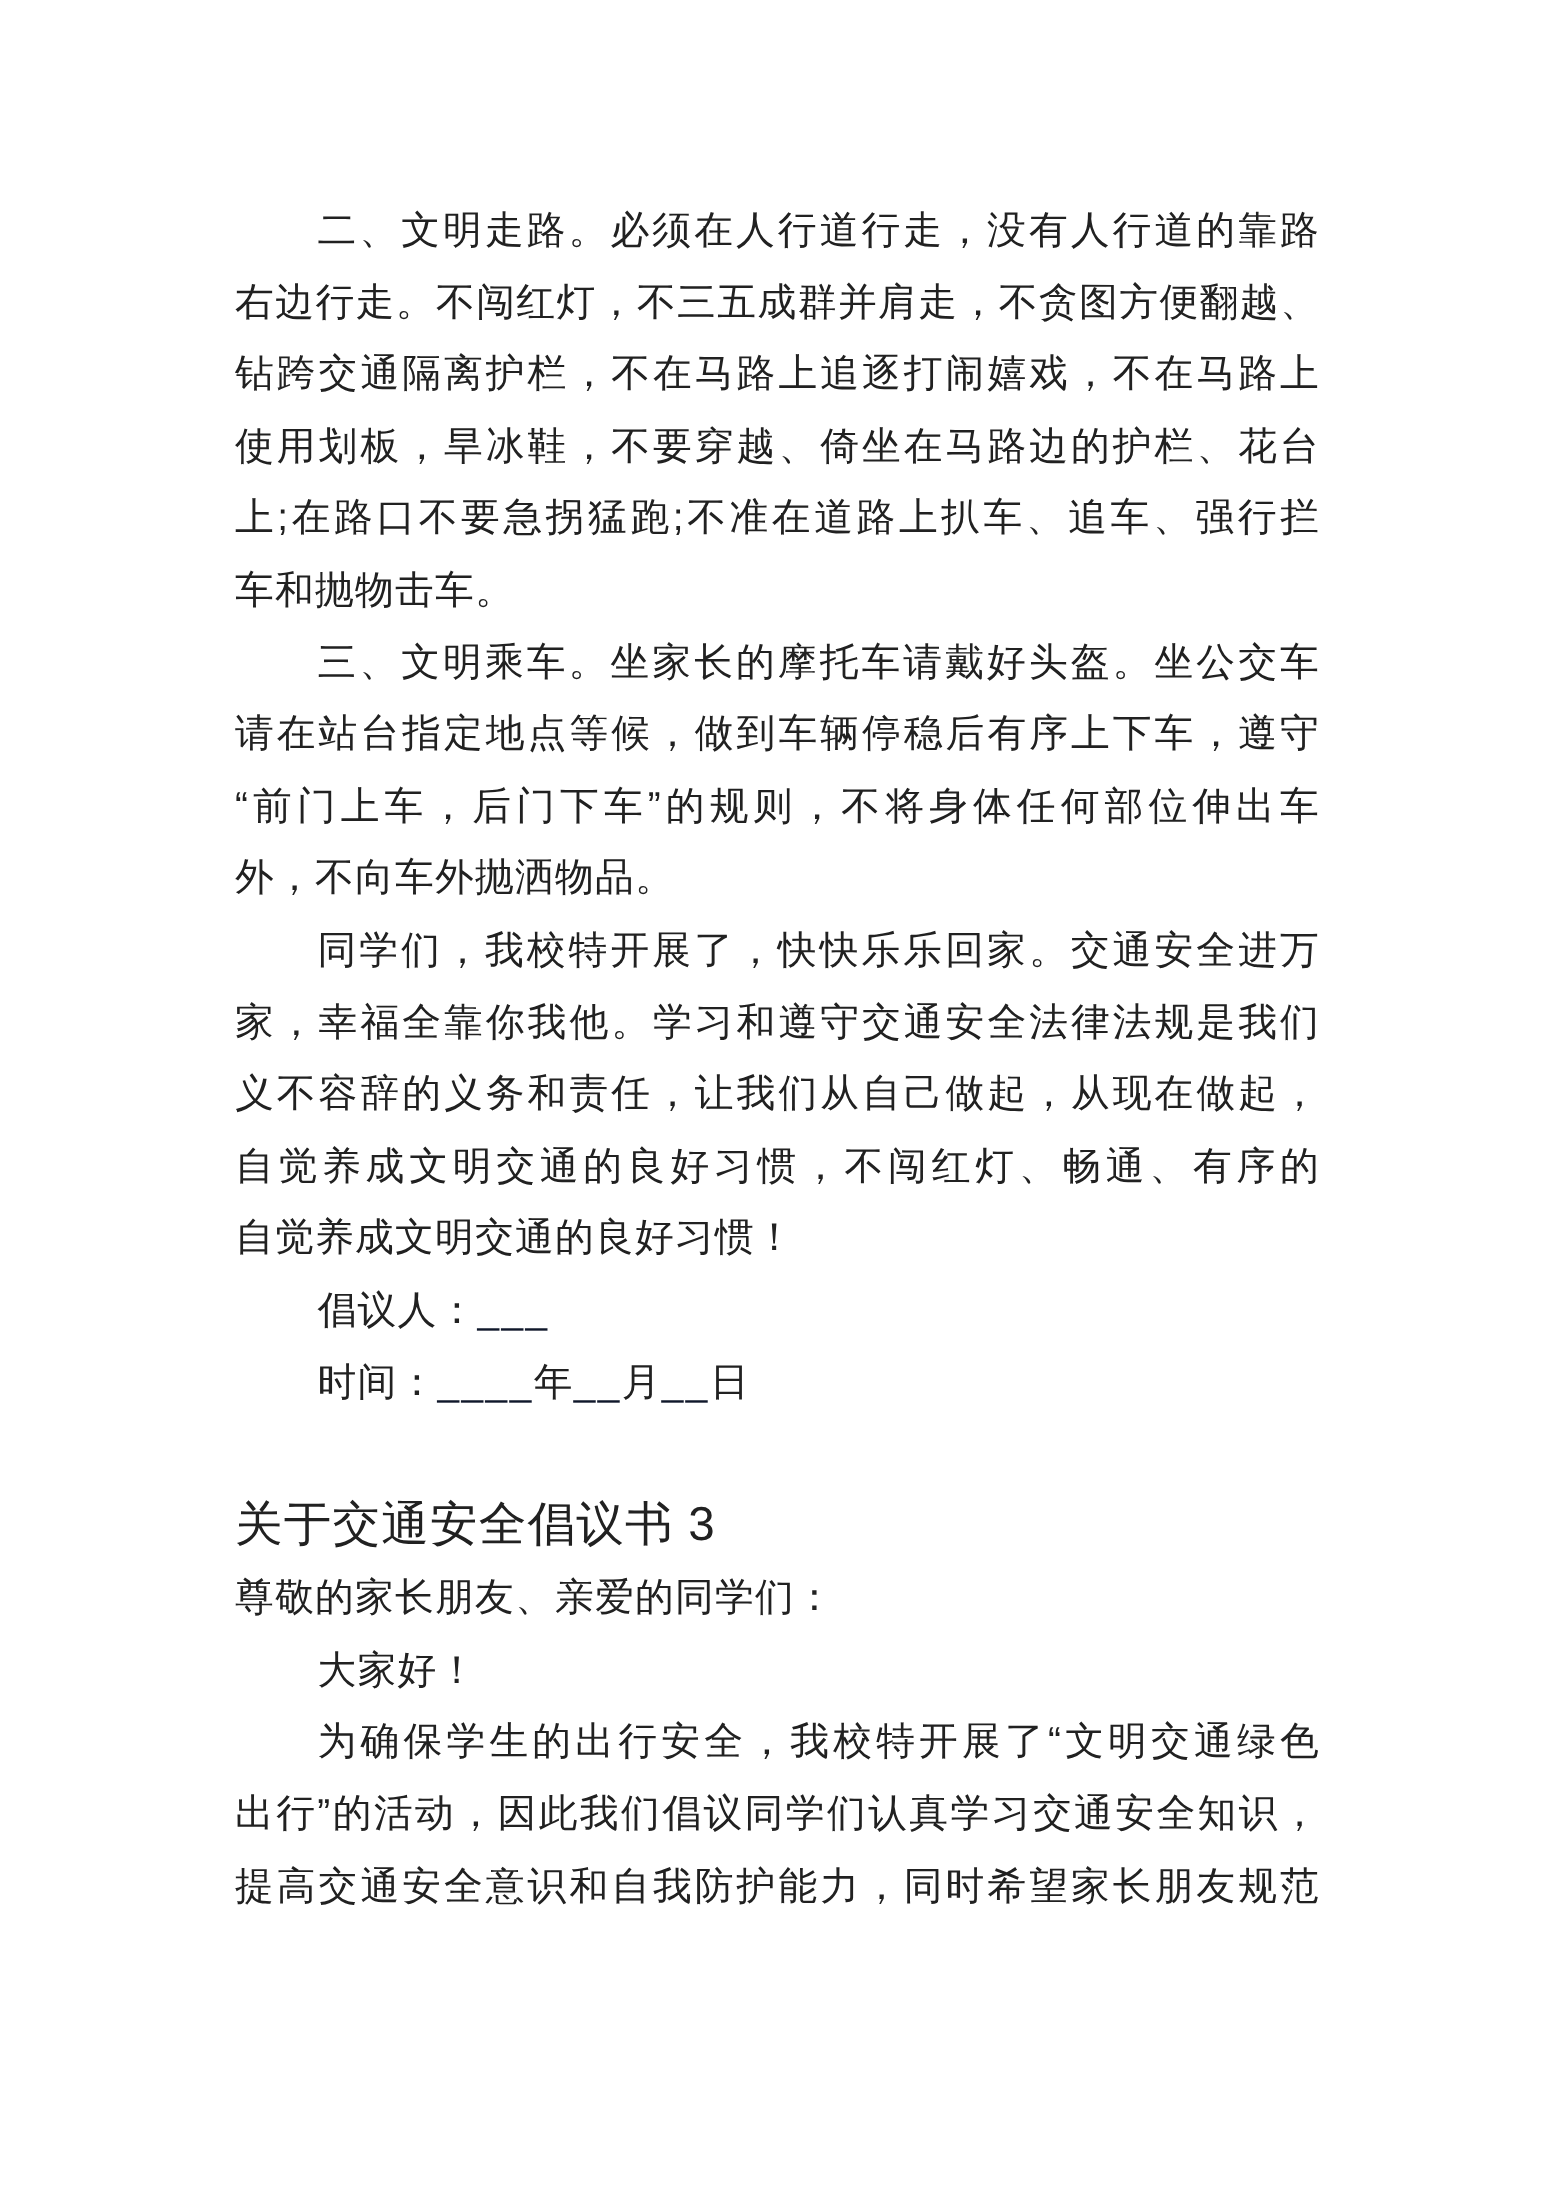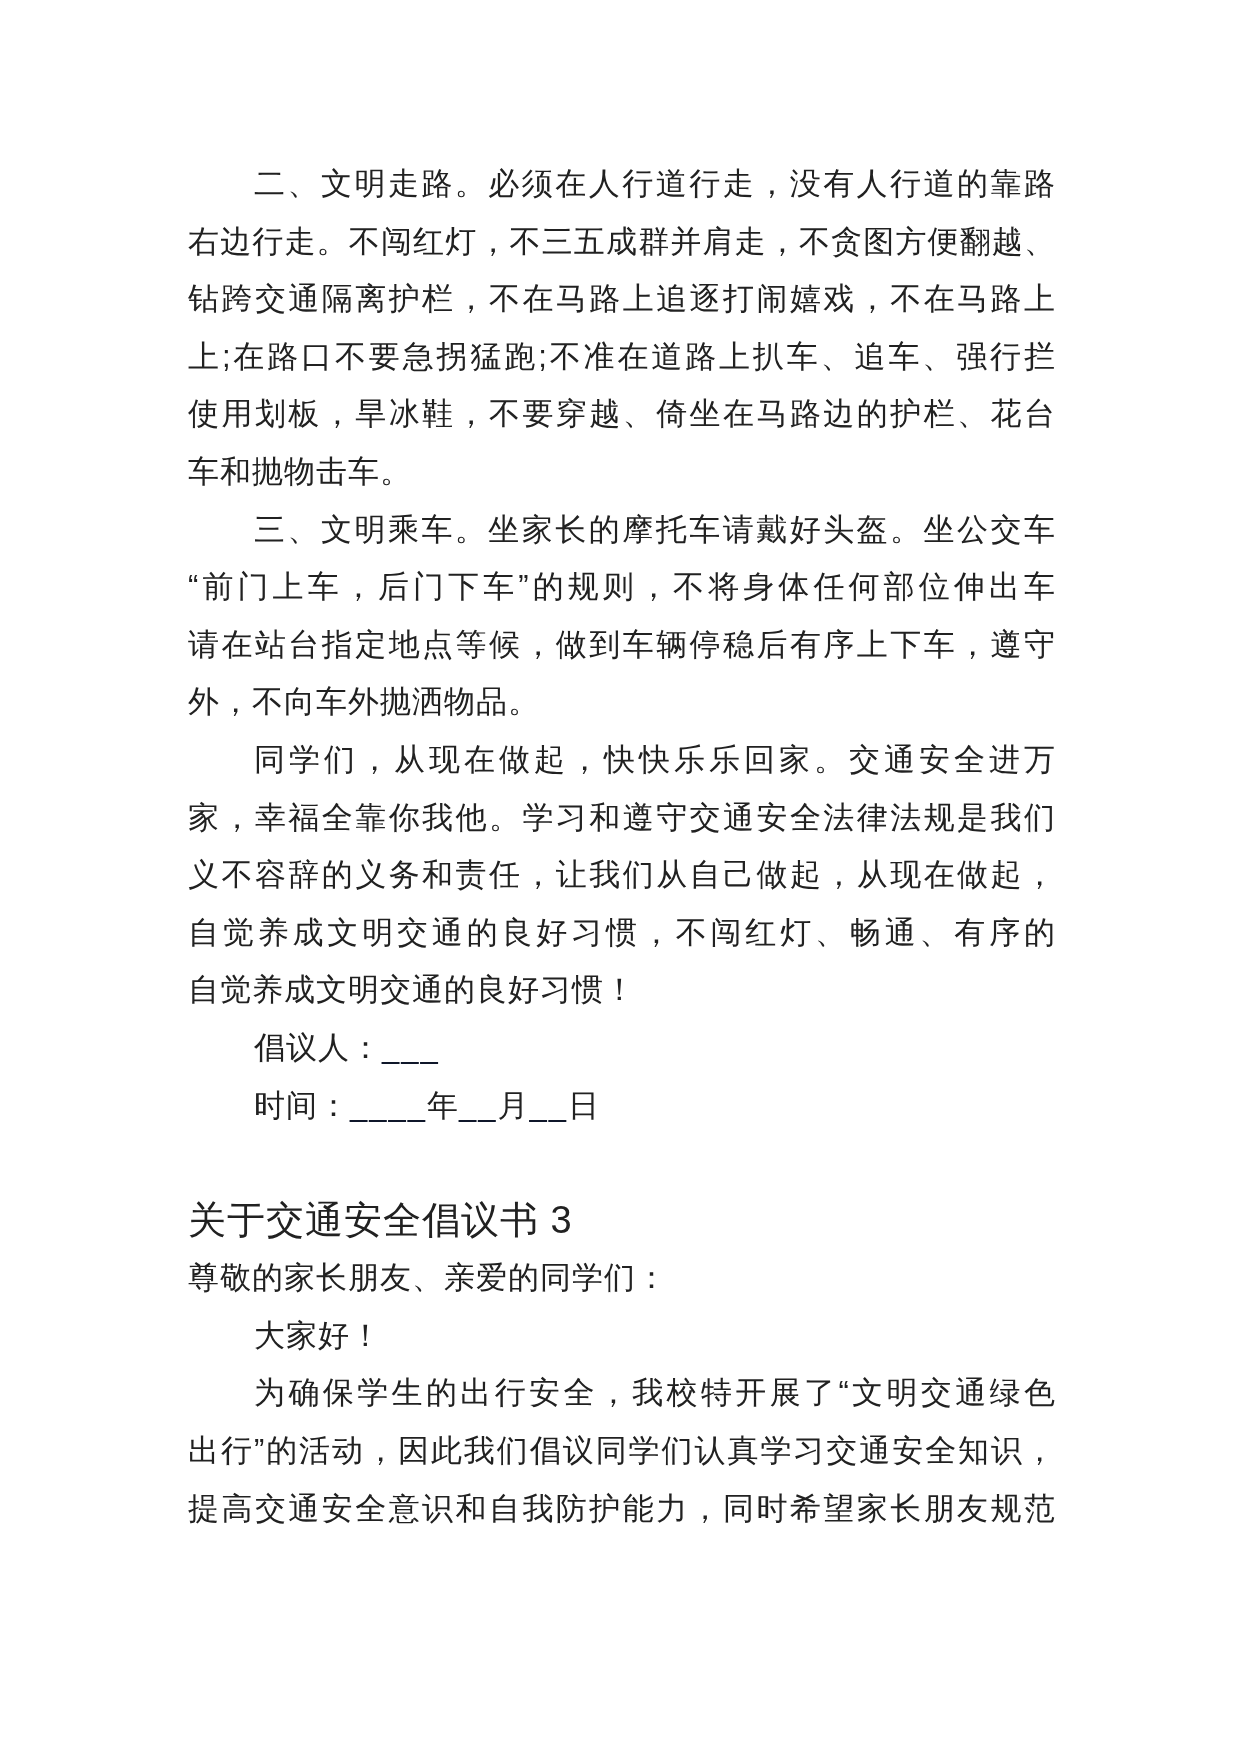--- a/index.html
+++ b/index.html
@@ -47,30 +47,30 @@
   }
 </style>
 </head>
 <body>
 
 <div class="page">
 
   <div class="line indent">二、文明走路。必须在人行道行走，没有人行道的靠路</div>
   <div class="line">右边行走。不闯红灯，不三五成群并肩走，不贪图方便翻越、</div>
   <div class="line">钻跨交通隔离护栏，不在马路上追逐打闹嬉戏，不在马路上</div>
+  <div class="line">使用划板，旱冰鞋，不要穿越、倚坐在马路边的护栏、花台</div>
   <div class="line">上;在路口不要急拐猛跑;不准在道路上扒车、追车、强行拦</div>
-  <div class="line">使用划板，旱冰鞋，不要穿越、倚坐在马路边的护栏、花台</div>
   <div class="line para-end">车和抛物击车。</div>
 
   <div class="line indent">三、文明乘车。坐家长的摩托车请戴好头盔。坐公交车</div>
+  <div class="line">请在站台指定地点等候，做到车辆停稳后有序上下车，遵守</div>
   <div class="line">“前门上车，后门下车”的规则，不将身体任何部位伸出车</div>
-  <div class="line">请在站台指定地点等候，做到车辆停稳后有序上下车，遵守</div>
   <div class="line para-end">外，不向车外抛洒物品。</div>
 
-  <div class="line indent">同学们，从现在做起，快快乐乐回家。交通安全进万</div>
+  <div class="line indent">同学们，我校特开展了，快快乐乐回家。交通安全进万</div>
   <div class="line">家，幸福全靠你我他。学习和遵守交通安全法律法规是我们</div>
   <div class="line">义不容辞的义务和责任，让我们从自己做起，从现在做起，</div>
   <div class="line">自觉养成文明交通的良好习惯，不闯红灯、畅通、有序的</div>
   <div class="line para-end">自觉养成文明交通的良好习惯！</div>
 
   <div class="line single indent">
     <span>倡议人：</span><span class="blank">___</span>
   </div>
 
   <div class="line single indent">

